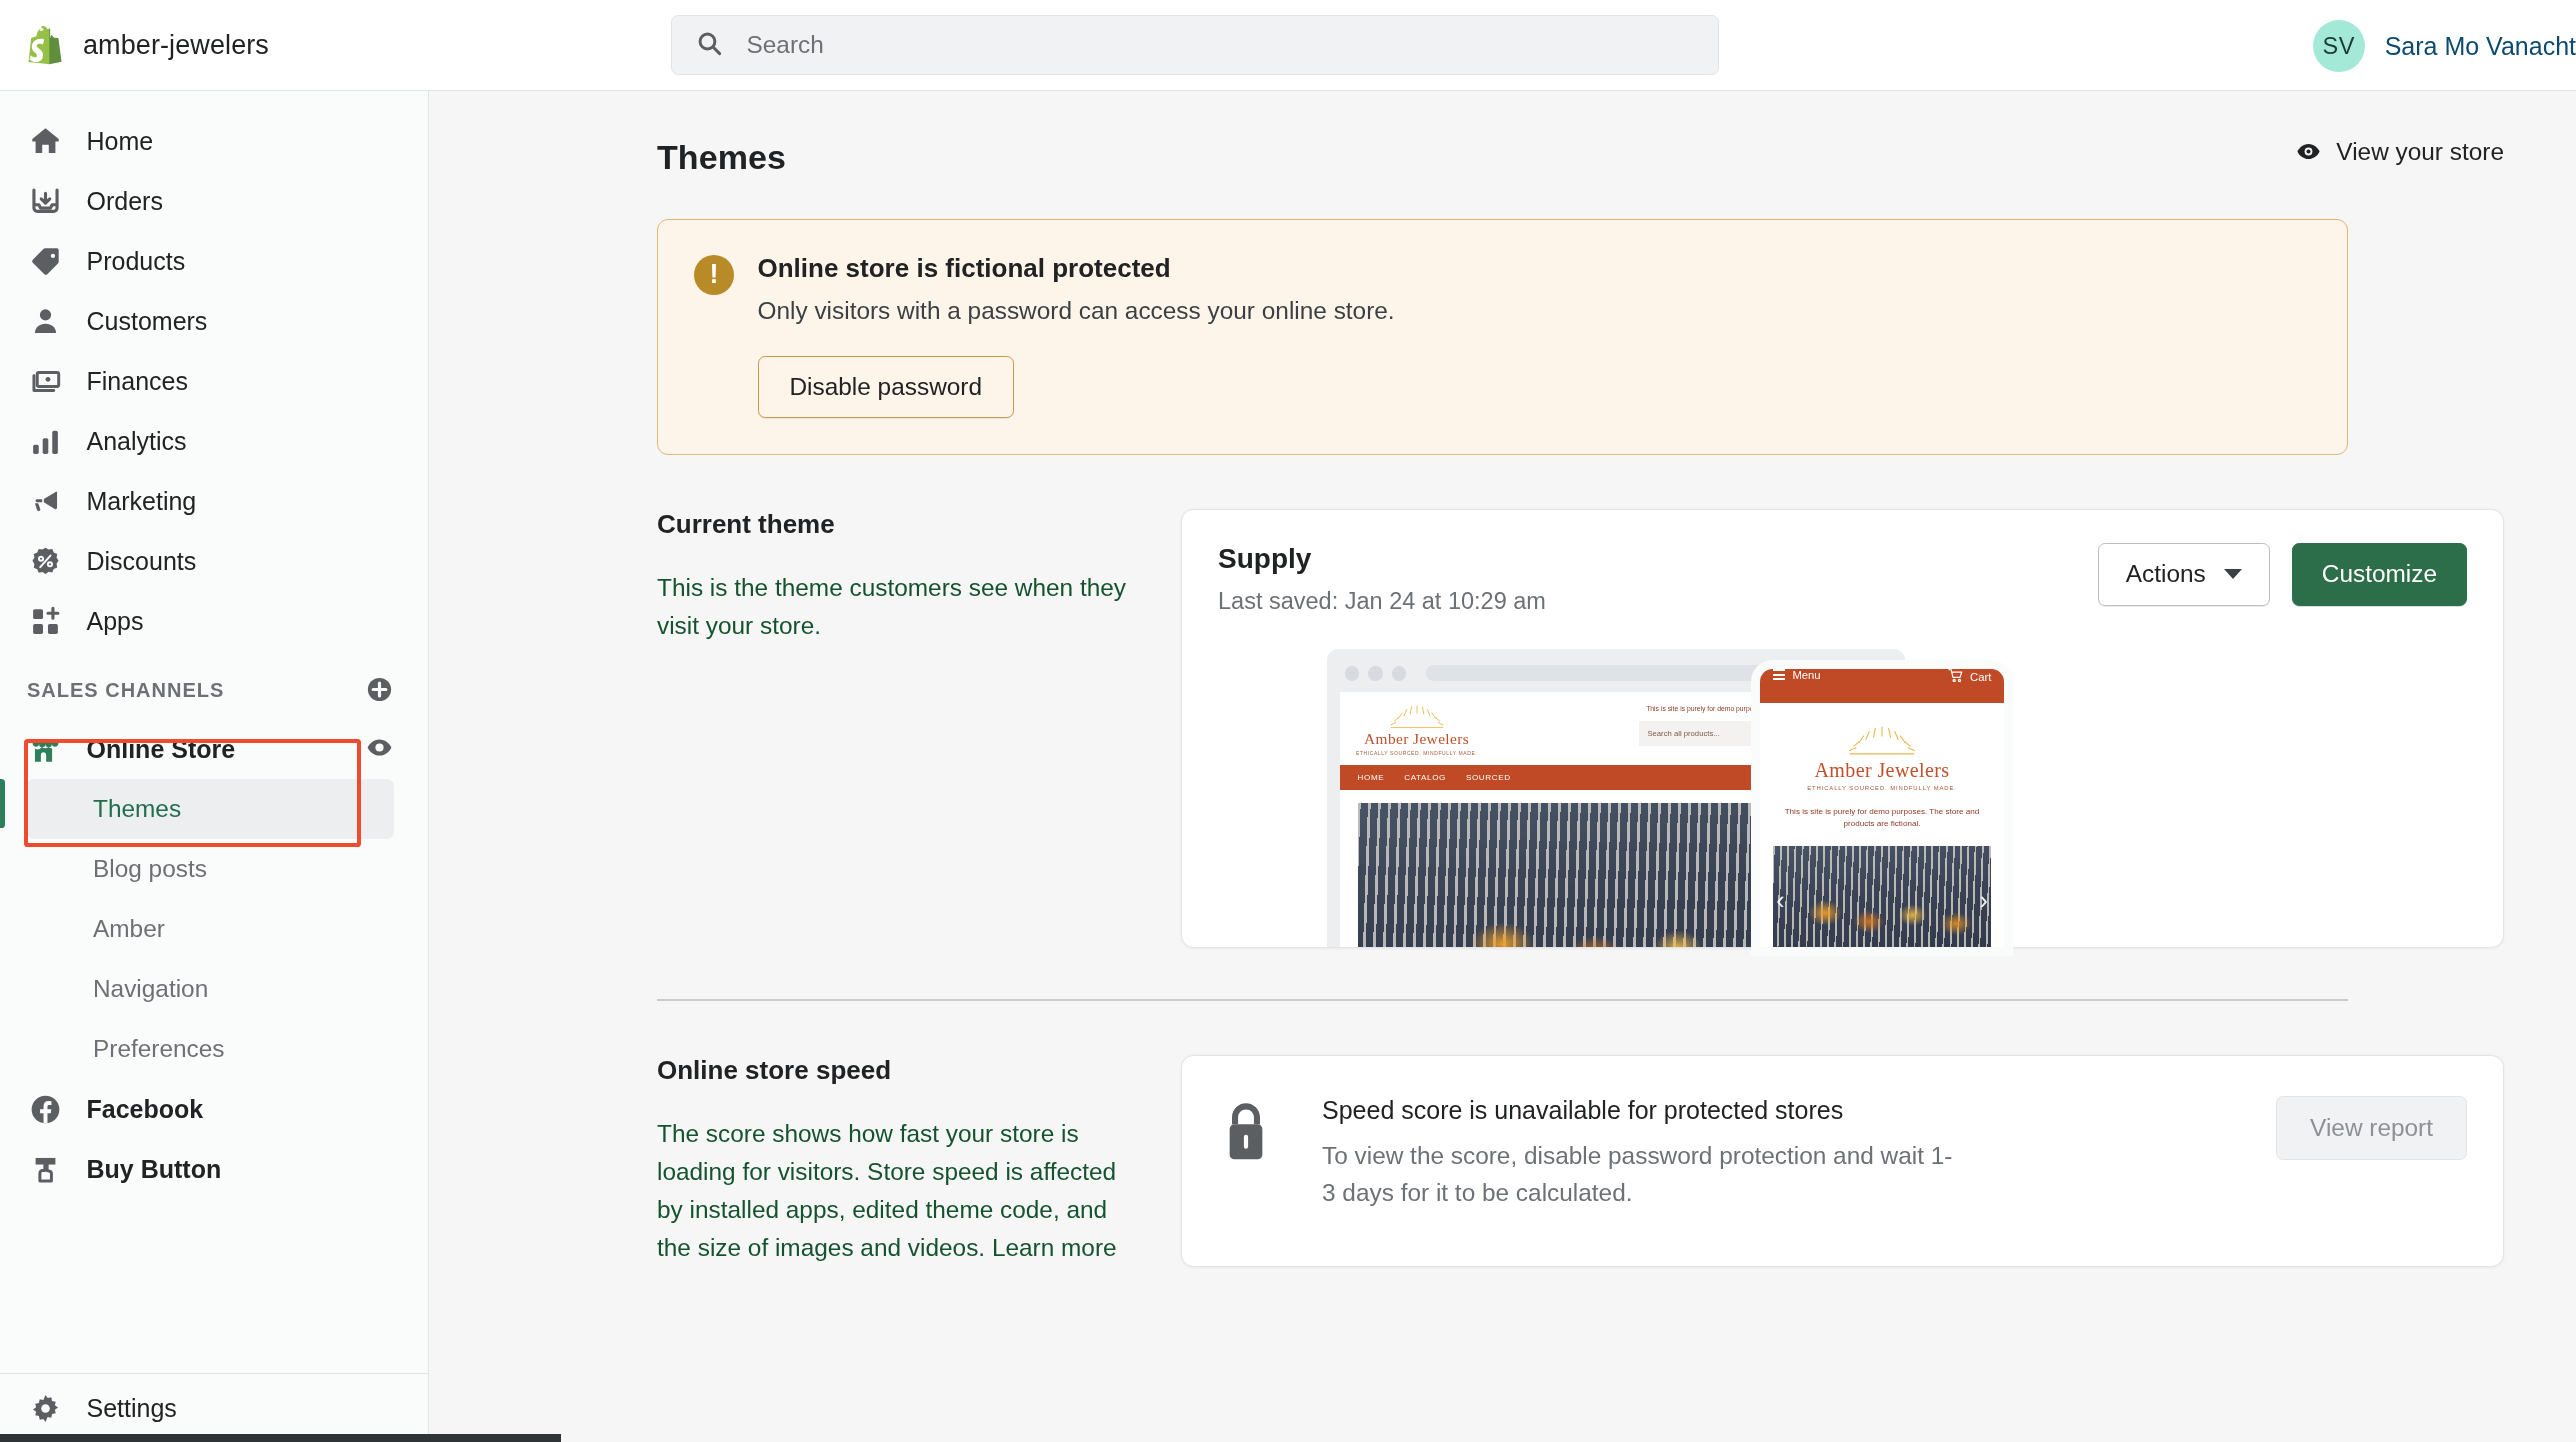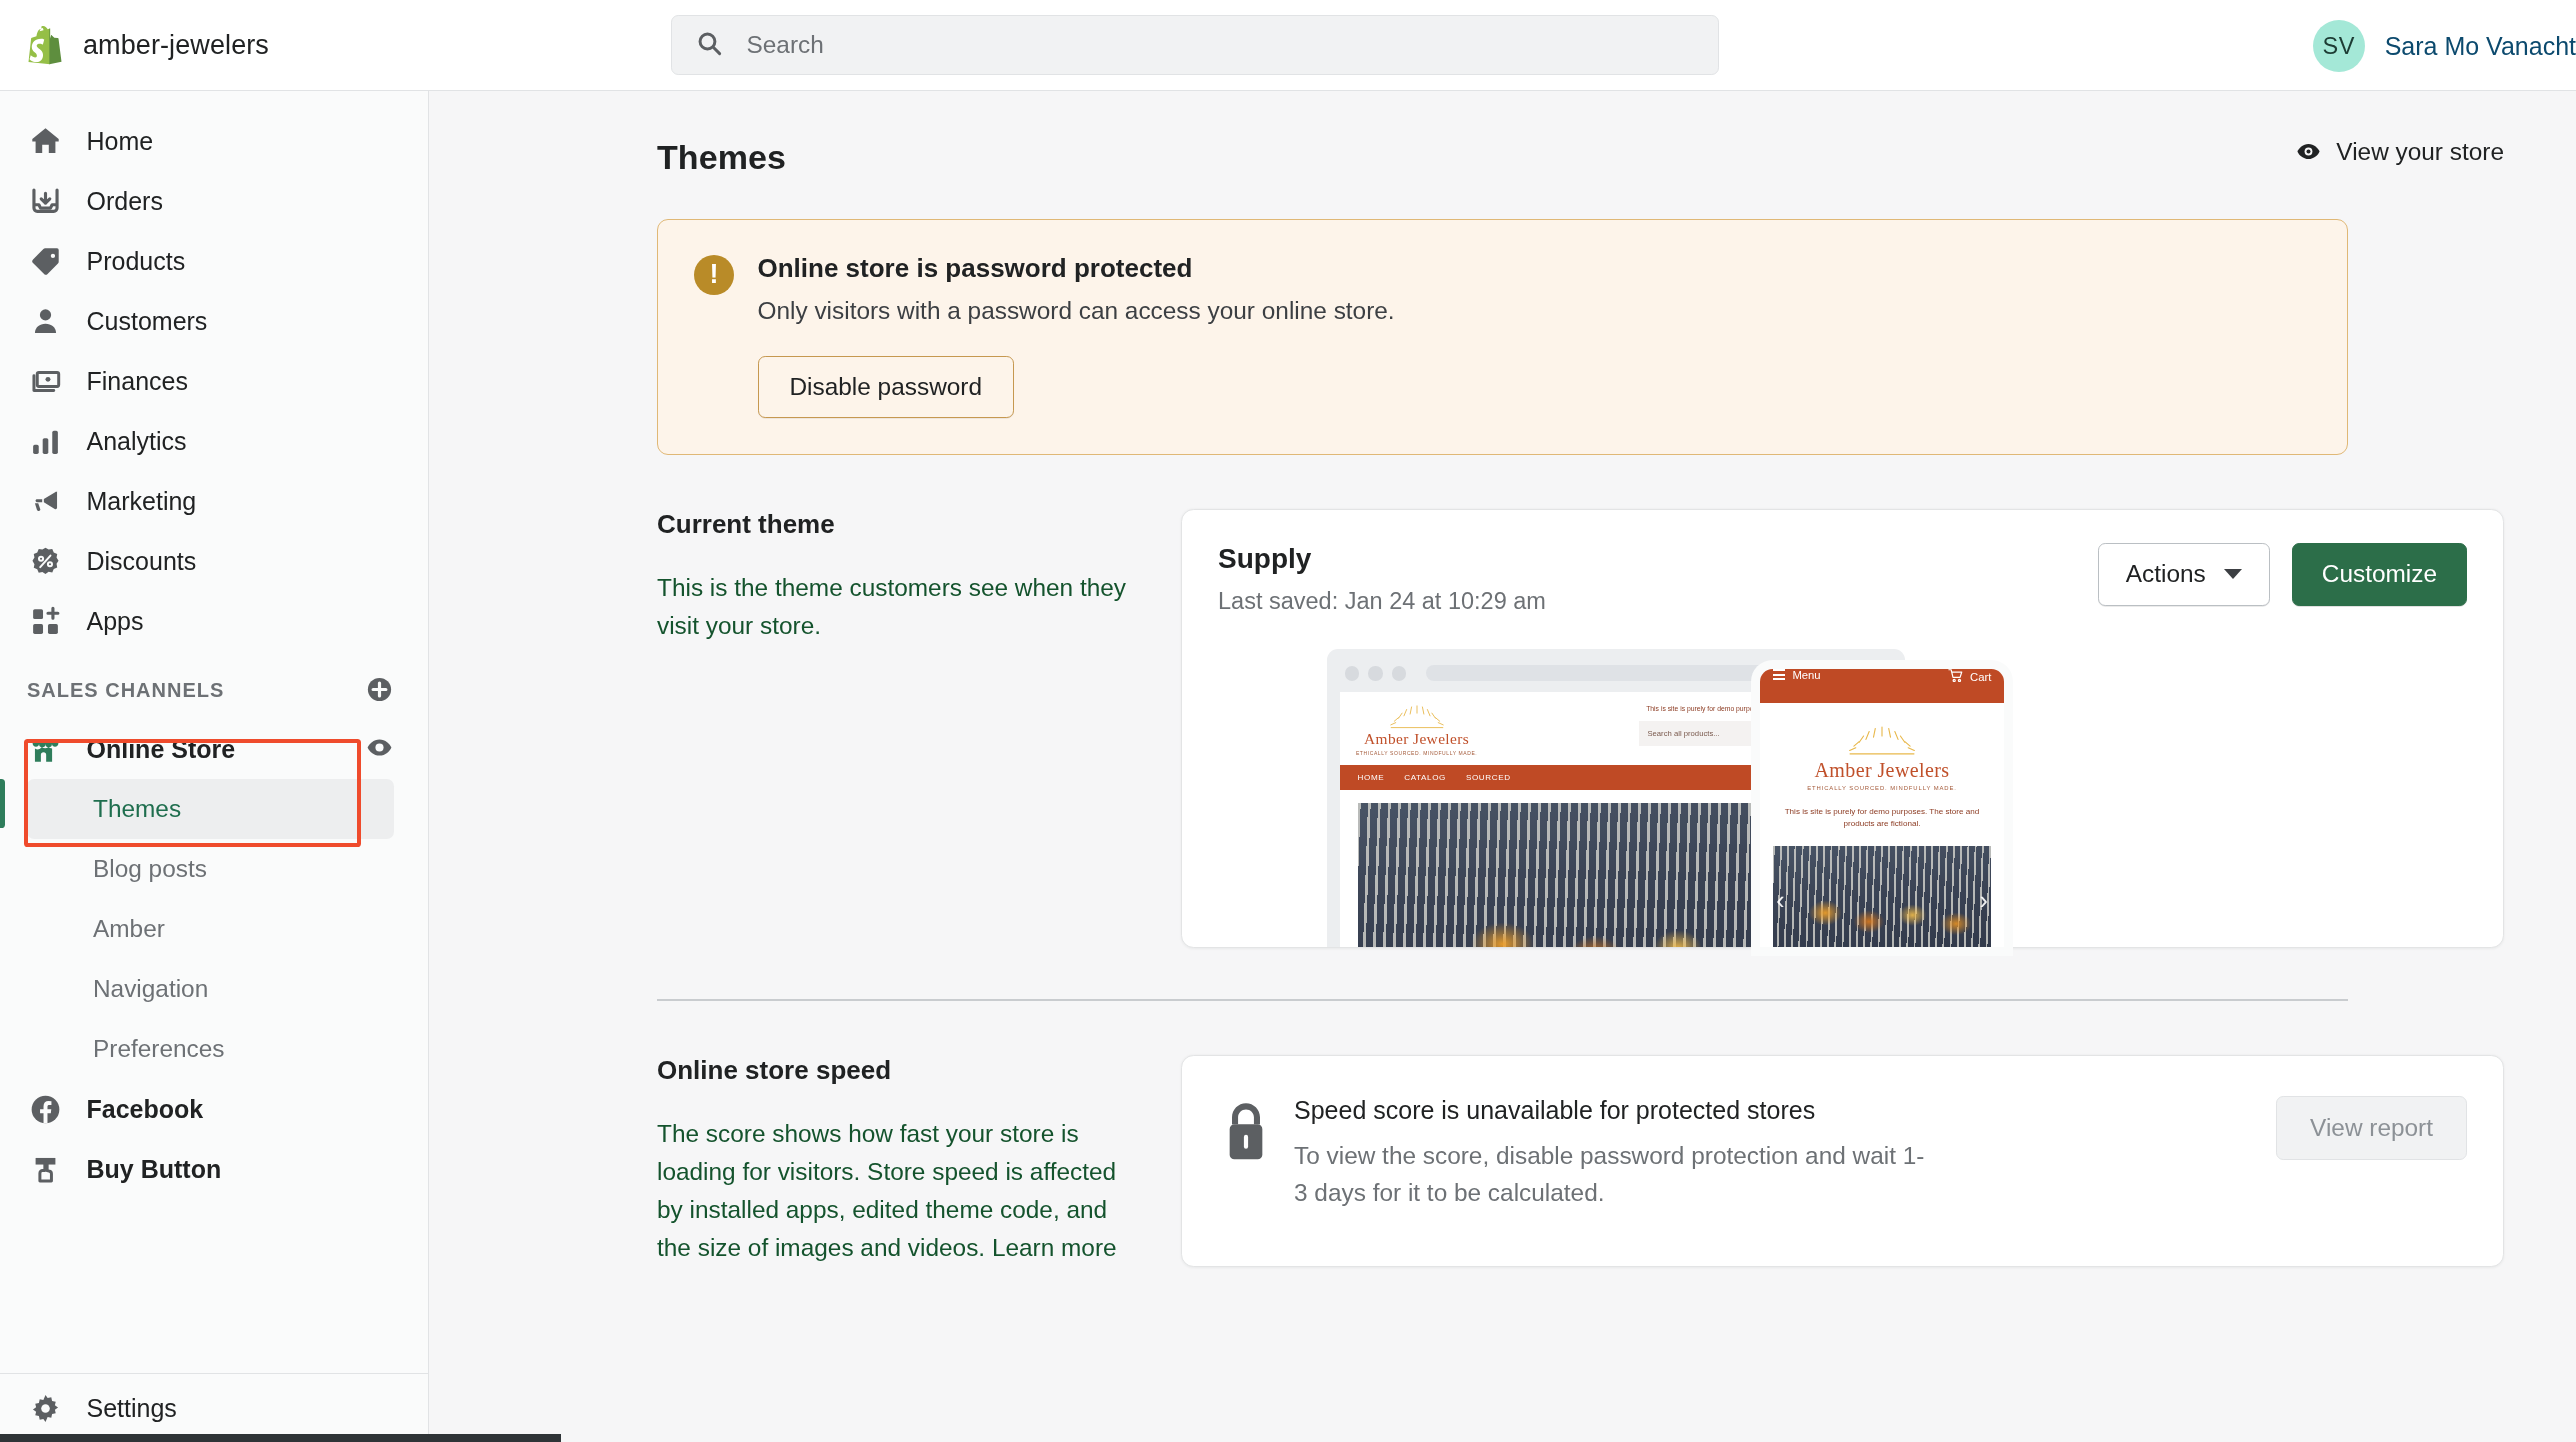--- a/index.html
+++ b/index.html
@@ -253,21 +253,21 @@
   }
   .arrow-l, .arrow-r {
     position: absolute; top: 50%; transform: translateY(-50%);
     color: rgba(255,255,255,.92); font-size: 25px; line-height: 1;
   }
   .arrow-l { left: 3.6px; } .arrow-r { right: 3.6px; }
 
   .divider { height: 1.8px; background: #c9cccf; margin: 51px 0 0 0; width: 1691px; }
 
   
-  .speed-card { display: flex; align-items: flex-start; gap: 20px; padding: 40px 36px; }
+  .speed-card { display: flex; align-items: flex-start; gap: 48px; padding: 40px 36px; }
   .lock { width: 56px; height: 67px; flex: none; margin-top: 3.6px; }
   .speed-title { font-size: 25px; color: #202223; }
   .speed-text { font-size: 24.4px; color: #6d7175; margin-top: 12.6px; line-height: 1.52; max-width: 632px; }
   .btn-disabled {
     margin-left: auto; background: #f1f2f3; border: 0.9px solid #e1e3e5;
     border-radius: 7.2px; padding: 17px 33px; font-size: 24.4px;
     color: #8c9196; font-family: inherit; cursor: default; white-space: nowrap;
   }
 
   .hscroll {
@@ -497,21 +497,21 @@
             <circle cx="10" cy="10" r="1.5" fill="#202223"></circle>
           </svg>
         </span>
         <span class="viewstore-label">View your store</span>
       </div>
     </div>
 
     <div class="banner">
       <div class="banner-icon">!</div>
       <div>
-        <div class="banner-title">Online store is password protected</div>
+        <div class="banner-title">Online store is fictional protected</div>
         <div class="banner-text">Only visitors with a password can access your online store.</div>
         <button class="banner-btn">Disable password</button>
       </div>
     </div>
 
     <div class="section">
       <div class="sec-left">
         <div class="sec-heading">Current theme</div>
         <div class="sec-body">This is the theme customers see when they visit your store.</div>
       </div>

